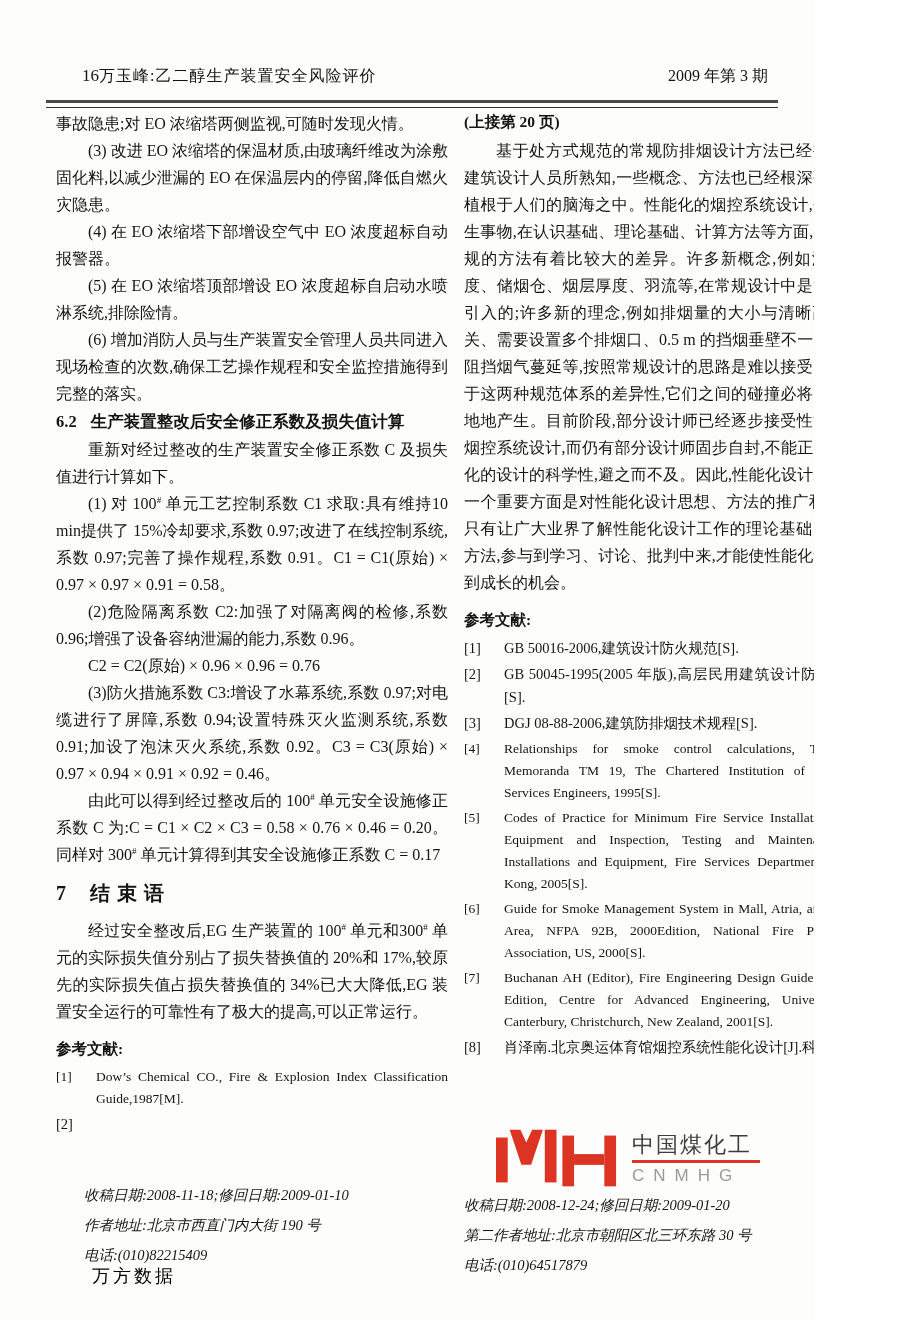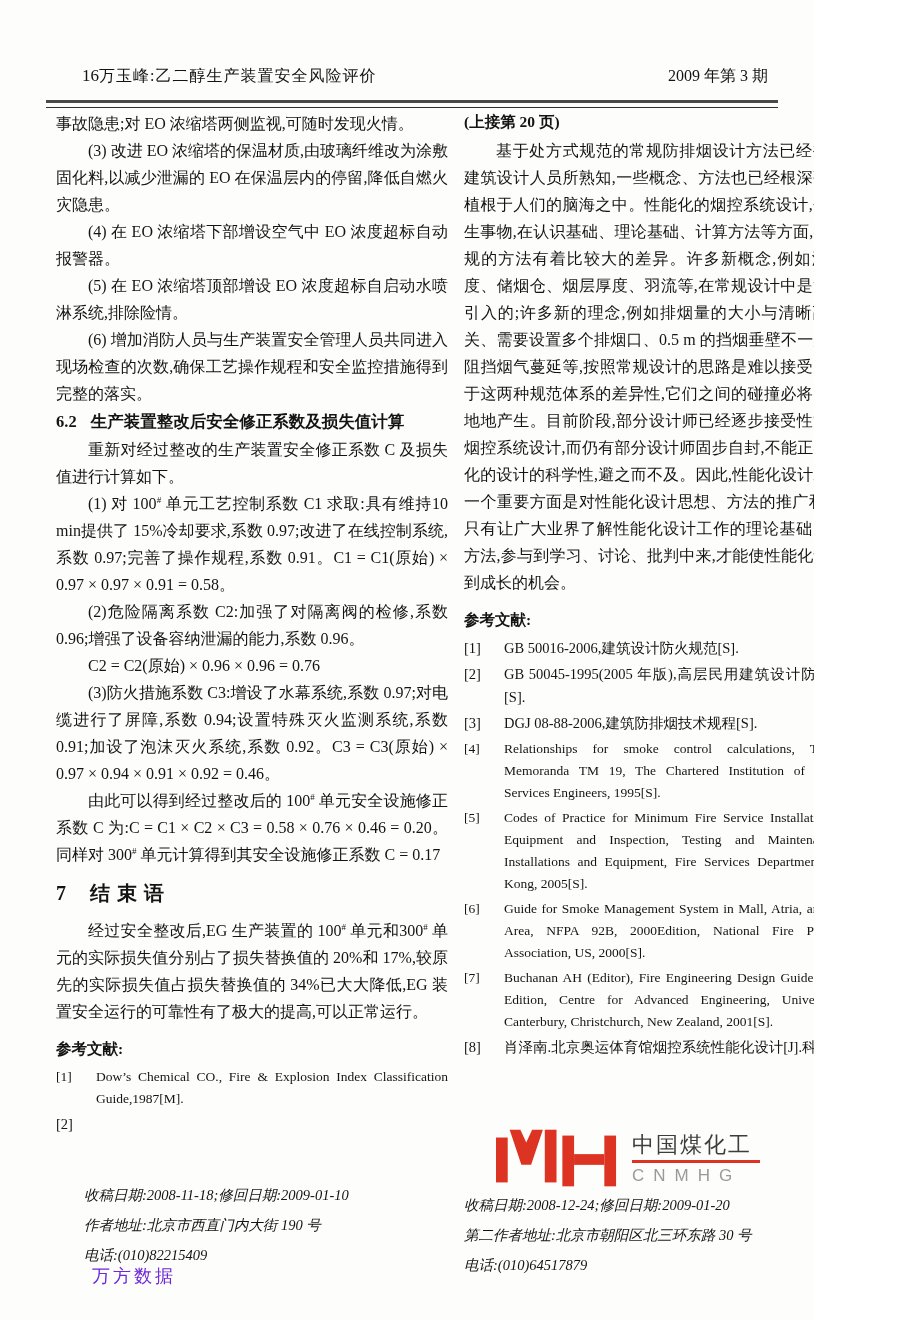--- a/index.html
+++ b/index.html
@@ -45,21 +45,21 @@
 
   
   .wm{position:absolute;left:496px;top:1126px;display:flex;align-items:flex-start;background:#fdfdfb;padding:2px 6px 2px 0;}
   .wm-mark{width:122px;height:62px;margin-right:14px;}
   .wm-txt{padding-top:4px;}
   .wm-cn{font-family:"Liberation Sans","DejaVu Sans",sans-serif;font-size:22px;color:#3d3d3d;letter-spacing:2px;line-height:26px;}
   .wm-line{height:3px;background:#dd3322;margin:2px 0 3px 0;width:128px;}
   .wm-en{font-family:"Liberation Sans","DejaVu Sans",sans-serif;font-size:17px;color:#9a9a9a;letter-spacing:9px;line-height:20px;}
 
   .footer{position:absolute;left:92px;top:1264px;font-family:"Liberation Sans","DejaVu Sans",sans-serif;
-          font-size:18px;color:#6d28d9;letter-spacing:3px;}
+          font-size:18px;color:#000000;letter-spacing:3px;}
 </style>
 </head>
 <body>
 
 <div class="page">
 
   <div class="hdr">
     <span class="pagenum">16</span>
     <span class="rtitle">万玉峰:乙二醇生产装置安全风险评价</span>
     <span class="issue">2009 年第 3 期</span>

